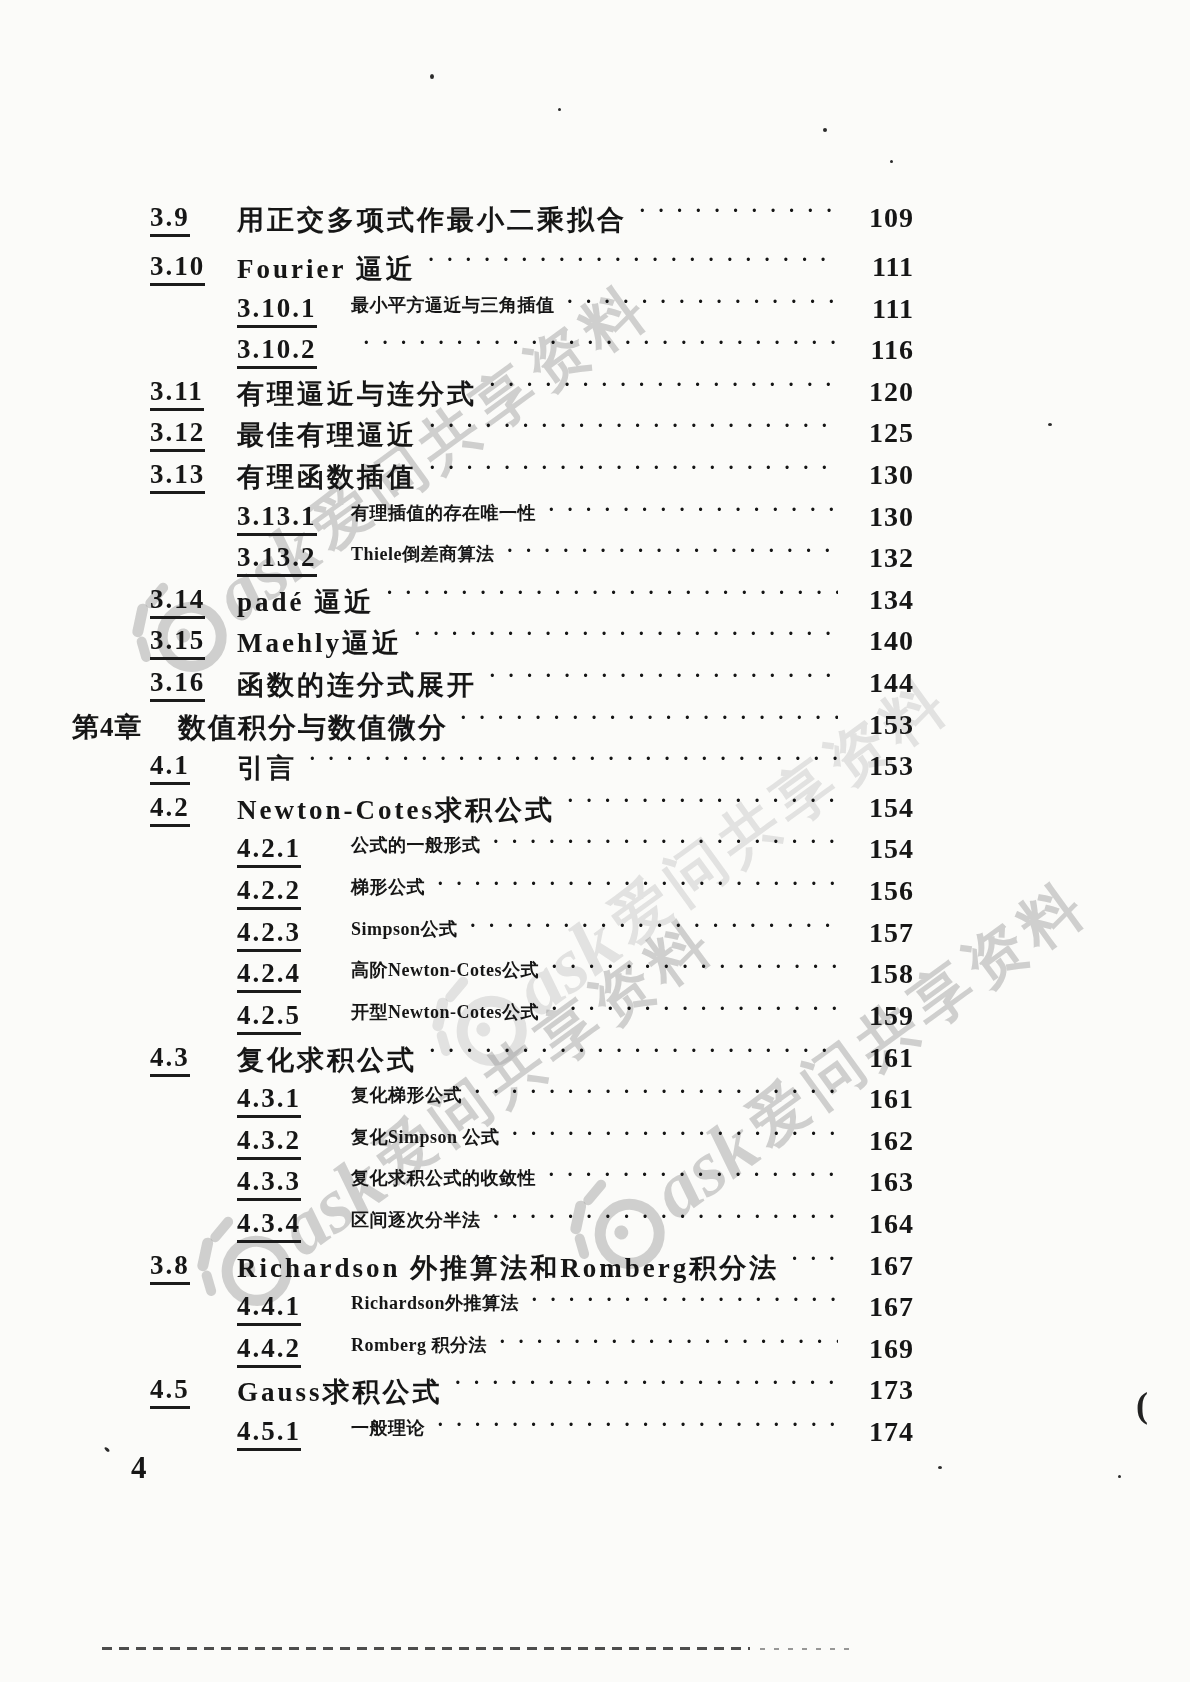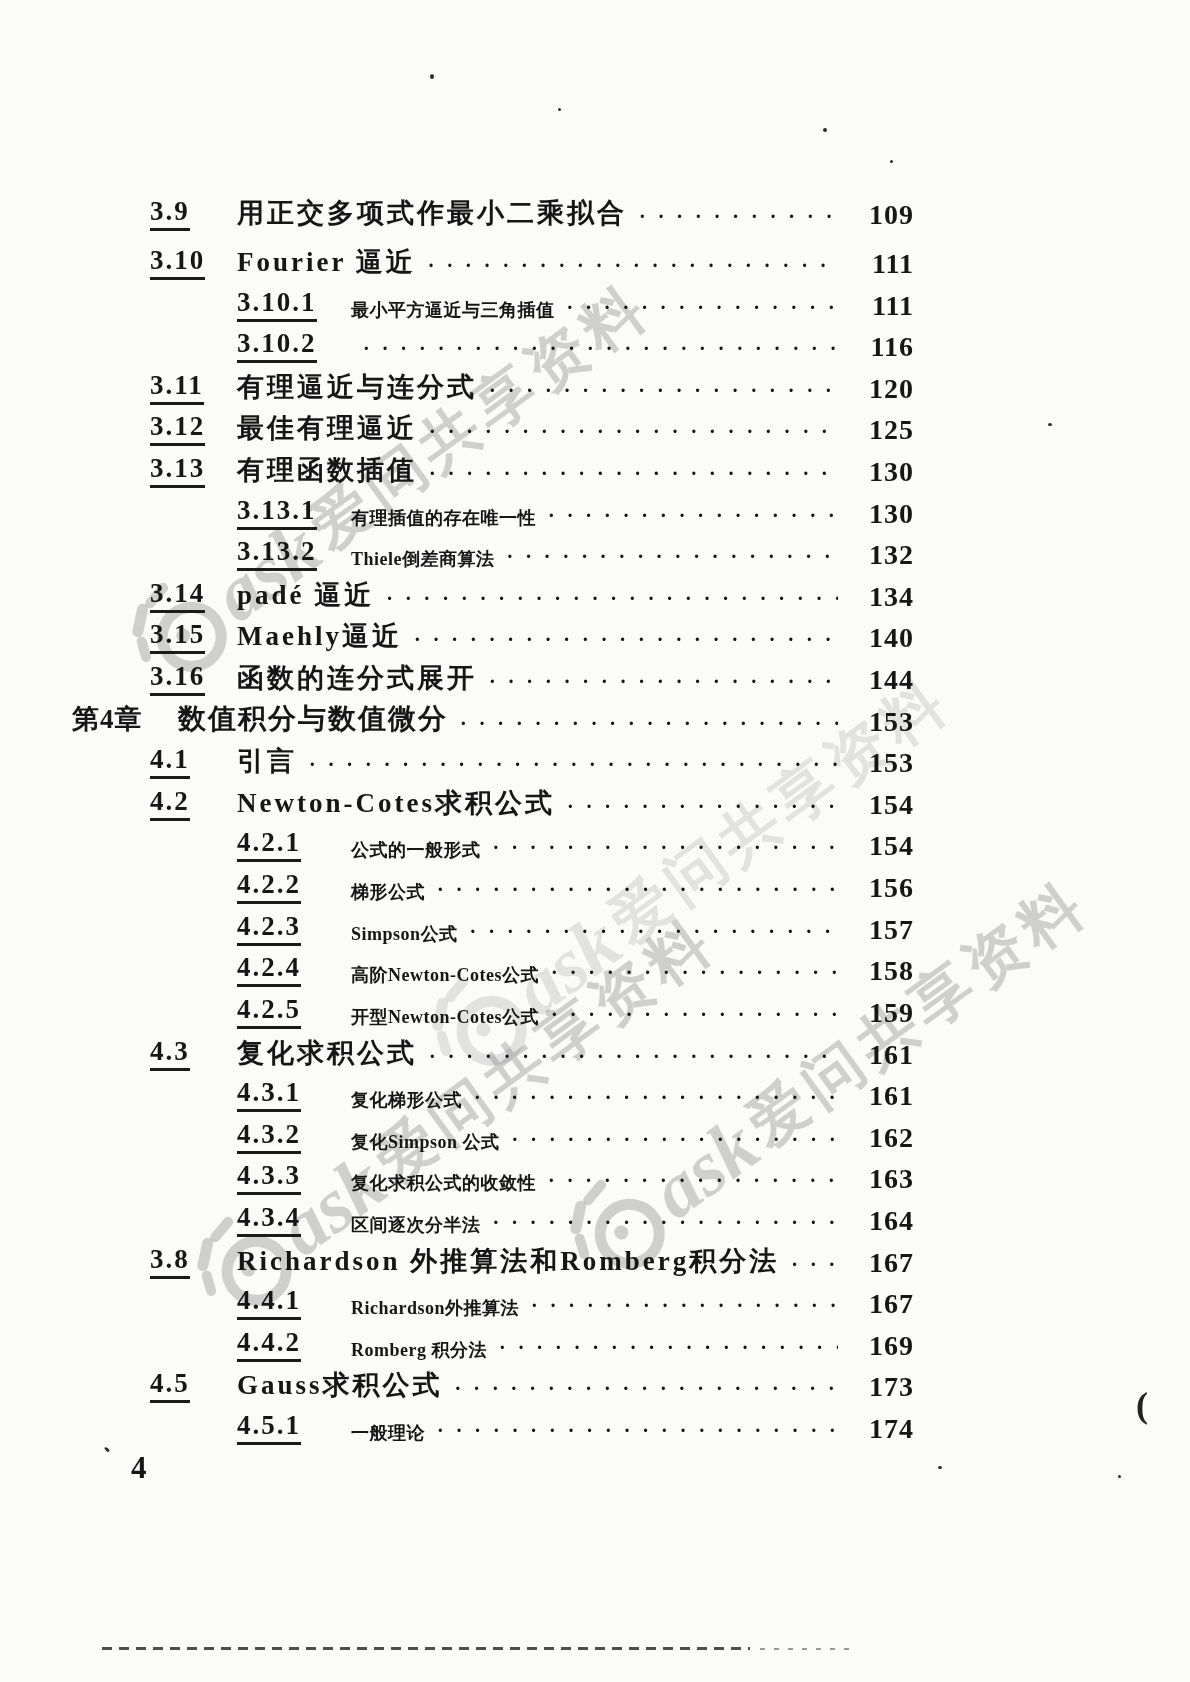--- a/index.html
+++ b/index.html
@@ -8,21 +8,21 @@
     width:1190px;height:1682px;
     margin:0 auto;
     background:#fbfbf9;
     overflow:hidden;
     font-family:"Liberation Serif","DejaVu Serif",serif;
     color:#161616;
   }
   
   .toc{position:absolute;left:0;top:202px;right:0;z-index:2;}
   .row{
-    display:flex;align-items:flex-end;
+    display:flex;align-items:flex-start;
     height:29px;margin-bottom:12.6px;
     padding-right:276px;
     font-weight:700;
   }
   .row.level-0{padding-left:72px;}
   .row.level-1{padding-left:150px;}
   .row.level-2{padding-left:237px;}
   .numbox{flex:none;font-size:27px;letter-spacing:2px;}
   .level-0 .numbox{width:106px;letter-spacing:1px;}
   .level-1 .numbox{width:87px;}

